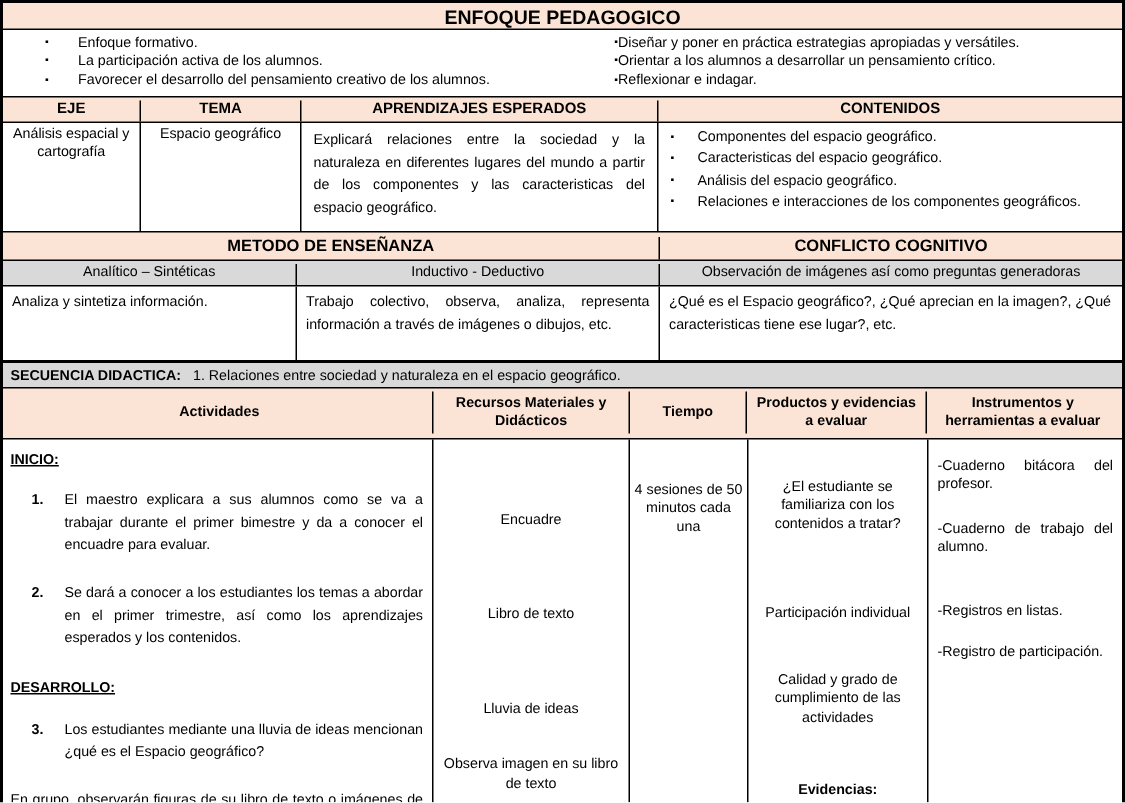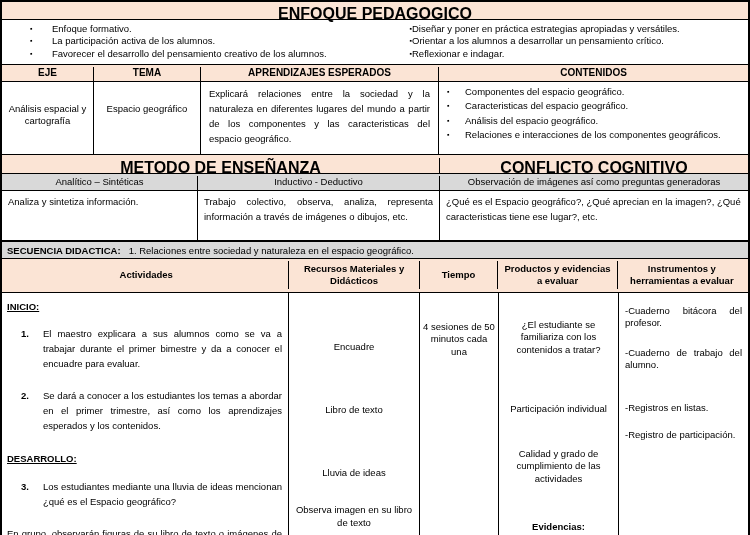--- a/index.html
+++ b/index.html
@@ -14,46 +14,46 @@
   .bt { border-top:1px solid #000; }
   .bt2 { border-top:2px solid #000; }
   .cell { border-right:1px solid #000; }
   .cell:last-child { border-right:none; }
   .hdr-pink { background:#fbe4d5; font-weight:bold; text-align:center; }
   .gray { background:#d9d9d9; }
   .center { text-align:center; }
   .just { text-align:justify; }
 
   
-  .enf-head { height:17px; font-size:16px; padding-top:2px; }
+  .enf-head { height:17px; font-size:13px; padding-top:2px; }
   .enf-bullets { display:flex; padding:3px 0 4px 0; }
   .bcol { display:flex; flex-direction:column; }
   .bcol.left  { width:372px; padding-left:28px; }
   .bcol.right { width:374px; padding-left:16px;text-align:right; }
   .bullet-line { display:flex; line-height:12.3px; }
   .sq { width:22px; flex:0 0 22px; font-size:7px; line-height:12.3px; }
 
   
   .t1 .c1 { width:92px; }
   .t1 .c2 { width:107px; }
   .t1 .c3 { width:238px; }
   .t1 .c4 { width:309px; }
   .t1-head { height:17px; font-size:10px; padding-top:2px; }
   .t1-body { height:73px; }
-  .t1-body .cell { padding:21px 5px; }
+  .t1-body .cell { padding:2px 5px; }
   .t1-body .c3 { padding:4px 8px; line-height:15px; }
   .t1-body .c4 { padding:3px 6px 3px 8px; }
   .blist .bullet-line { line-height:14.5px; }
   .blist .sq { flex:0 0 18px; width:18px; line-height:14.5px; }
   .blist .btext { flex:1; text-align:justify; }
 
   
   .t2h .cA { width:438px; }
   .t2h .cB { width:308px; }
-  .t2-head { height:19px; font-size:16px; padding-top:3px; }
+  .t2-head { height:19px; font-size:11px; padding-top:3px; }
   .t2 .c1 { width:196px; }
   .t2 .c2 { width:242px; }
   .t2 .c3 { width:308px; }
   .t2-sub  { height:17px; padding-top:2px; }
   .t2-sub .cell { text-align:center; }
   .t2-body { height:50px; }
   .t2-body .cell { padding:3px 6px; line-height:15px; }
 
   
   .seq-row { height:18px; padding:3px 0 0 5px; }

